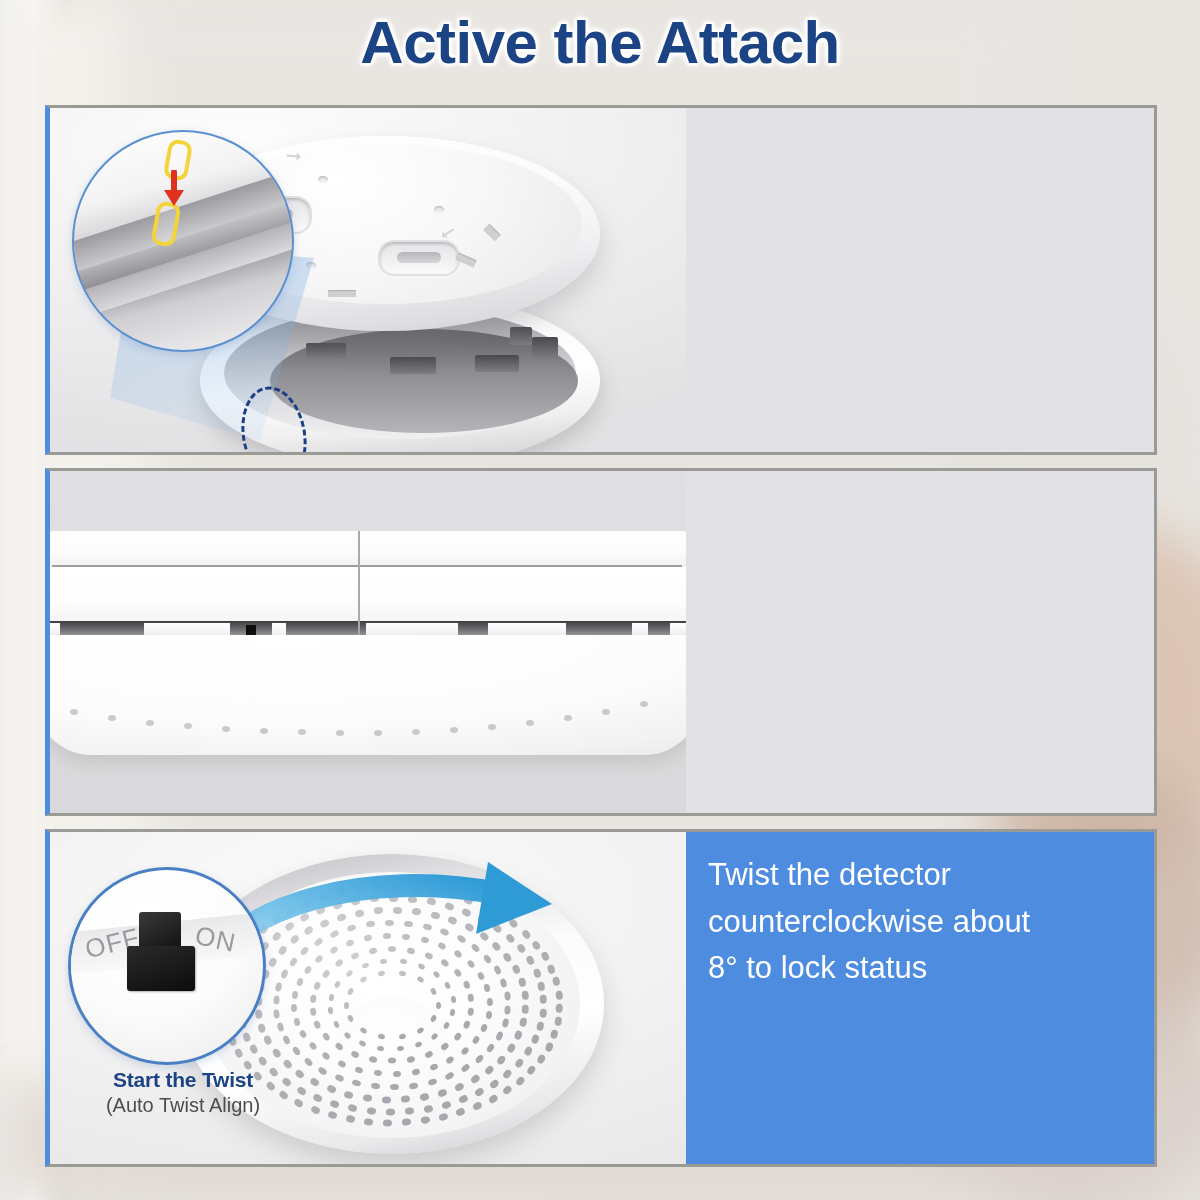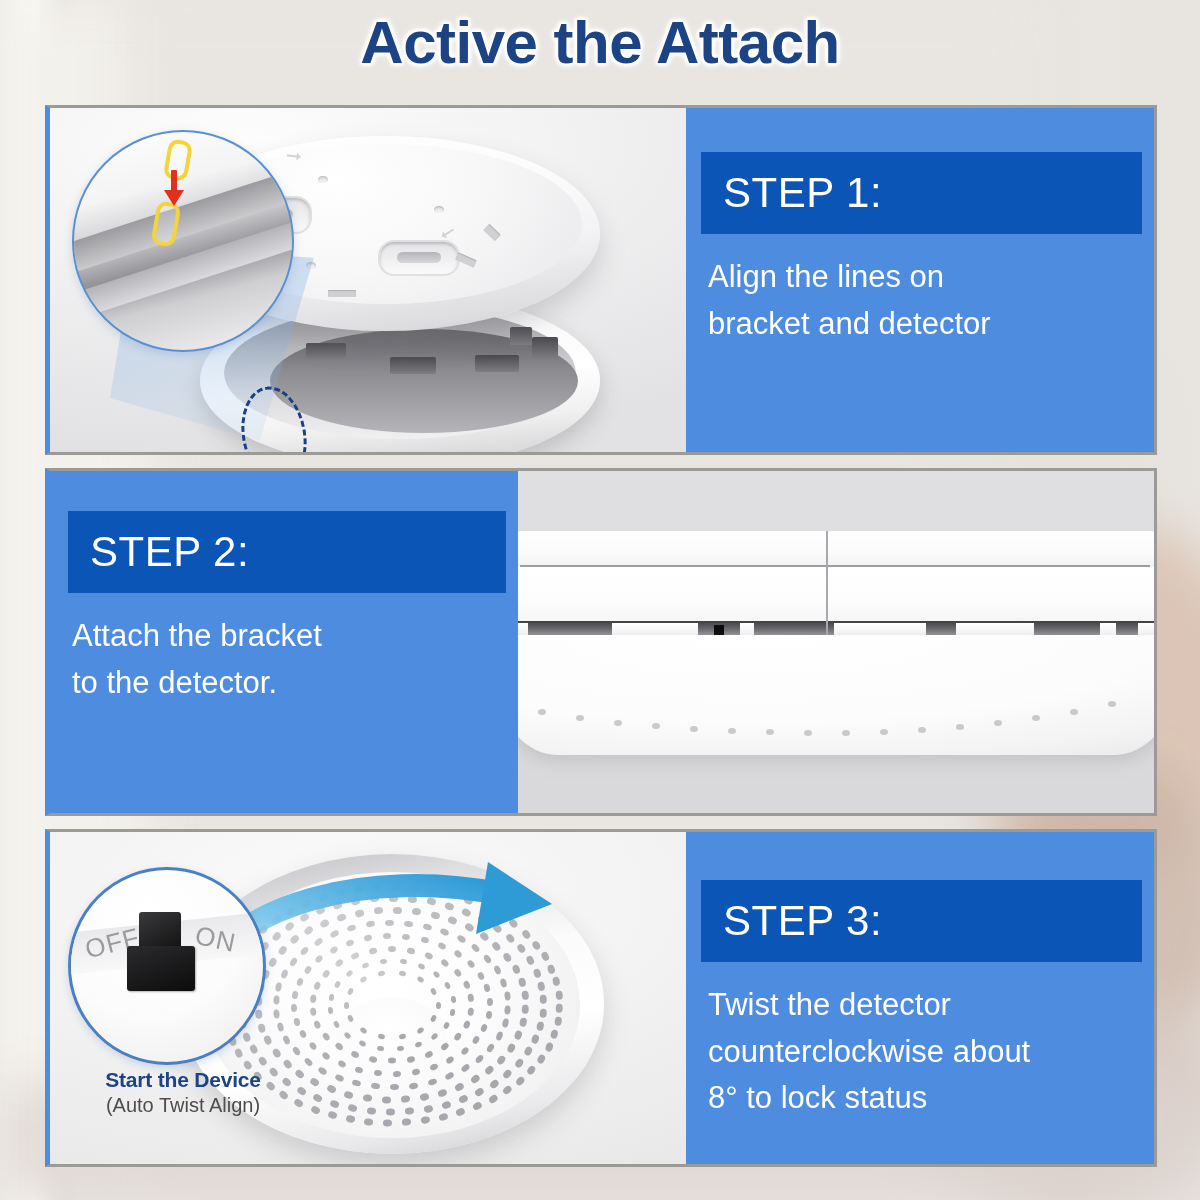--- a/index.html
+++ b/index.html
@@ -442,38 +442,24 @@
       <div class="cc-band" style="left:-20px; top:126px; width:260px; height:26px; transform:rotate(-18deg); background:linear-gradient(180deg,#b4b4b8,#dadade);"></div>
       <div class="yellow-mark" style="left:92px; top:8px;  width:16px; height:32px; transform:rotate(10deg);"></div>
       <div class="yellow-mark" style="left:80px; top:70px; width:16px; height:36px; transform:rotate(10deg);"></div>
       <svg class="red-arrow" style="left:80px; top:38px;" width="44" height="40" viewBox="0 0 44 40">
         <path d="M20 2 L20 24" stroke="#e03020" stroke-width="6" stroke-linecap="round" fill="none"></path>
         <path d="M20 36 L10 20 L30 20 Z" fill="#e03020"></path>
       </svg>
     </div>
   </div>
 
-  <div class="textblock">
-    <div class="step-header">
-      <span>STEP 1:</span>
-    </div>
-    <div class="step-body">Align the lines on
-bracket and detector</div>
-  </div>
 </div>
 
 <div class="panel" id="panel-2">
 
-  <div class="textblock">
-    <div class="step-header">
-      <span>STEP 2:</span>
-    </div>
-    <div class="step-body">Attach the bracket
-to the detector.</div>
-  </div>
 
   <div class="photo">
     <div class="p2bg"></div>
     <div class="p2-body">
       <div class="p2-bracket"></div>
       <div class="p2-bracket-line"></div>
       <div class="p2-ring"></div>
       <div class="p2-vent-strip">
         <div class="p2-vent-block" style="left:10px;  top:2px; width:14px; height:16px;"></div>
         <div class="p2-vent-block" style="left:108px; top:2px; width:86px; height:16px;"></div>
@@ -811,26 +797,23 @@
     </svg>
 
     <div class="switch-inset">
       <div class="si-band"></div>
       <div class="si-off">OFF</div>
       <div class="si-on">ON</div>
       <div class="si-switch-top"></div>
       <div class="si-switch-body"></div>
     </div>
     <div class="switch-caption">
-      <span class="sc-title">Start the Device</span>
+      <span class="sc-title">Start the Twist</span>
       <span class="sc-sub">(Auto Twist Align)</span>
     </div>
   </div>
 
   <div class="textblock">
-    <div class="step-header">
-      <span>STEP 3:</span>
-    </div>
     <div class="step-body">Twist the detector
 counterclockwise about
 8° to lock status</div>
   </div>
 </div>
 
 </body></html>

